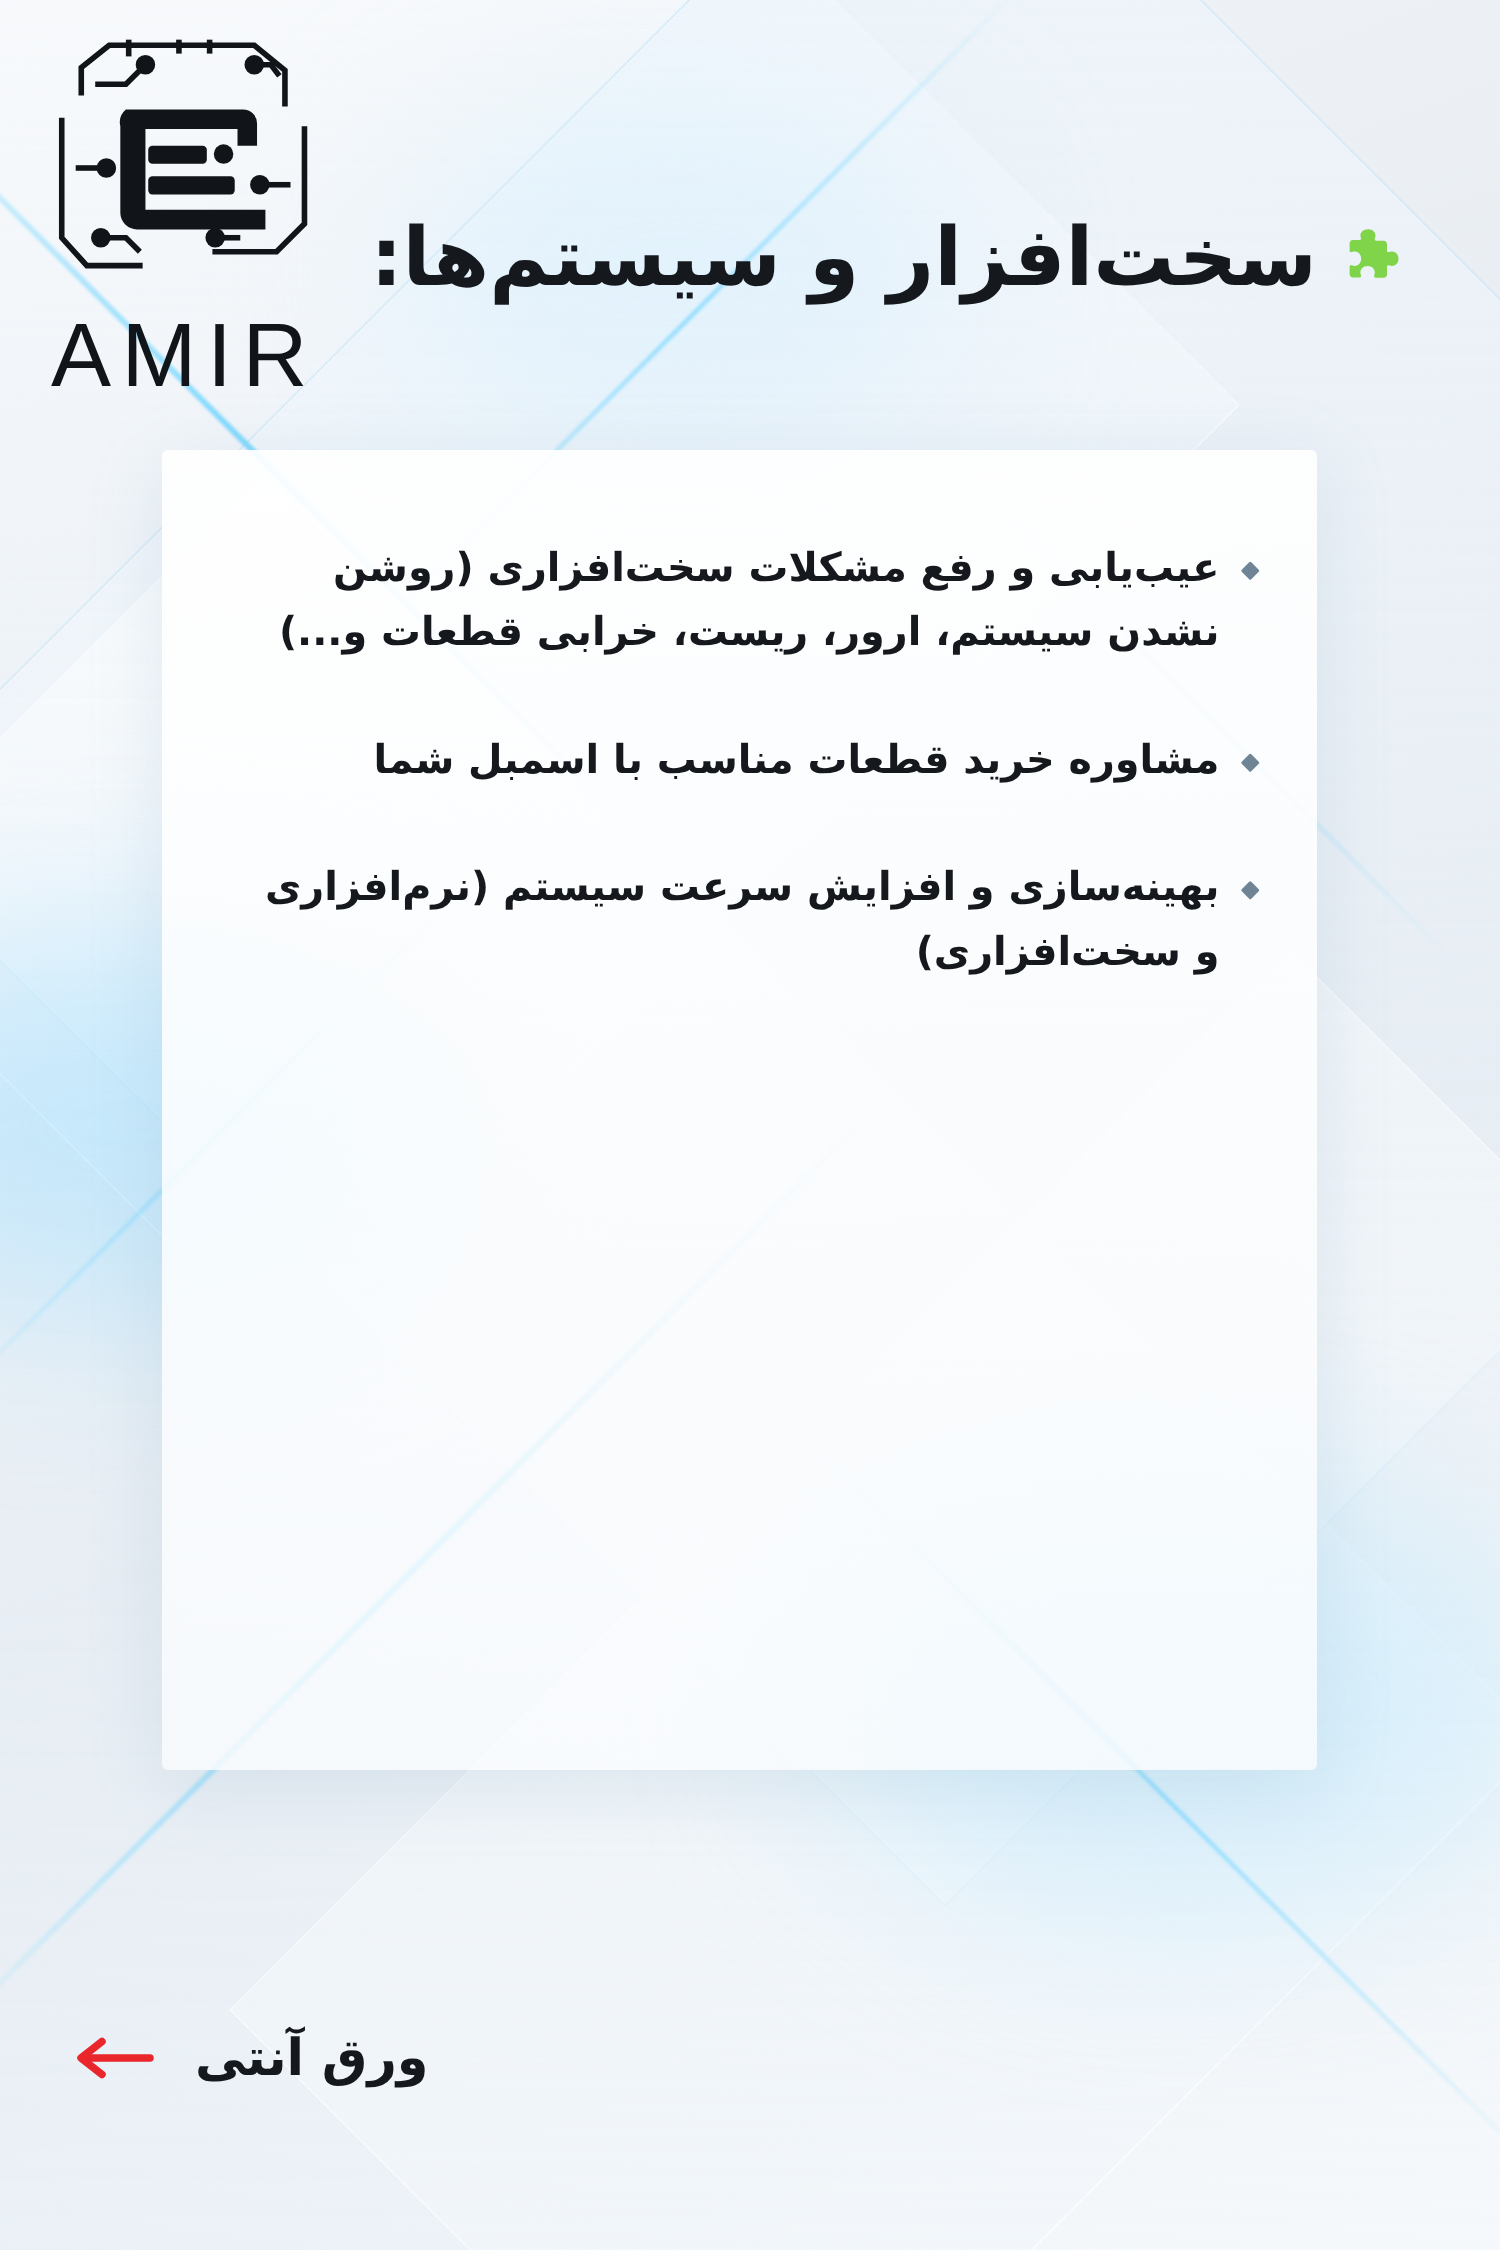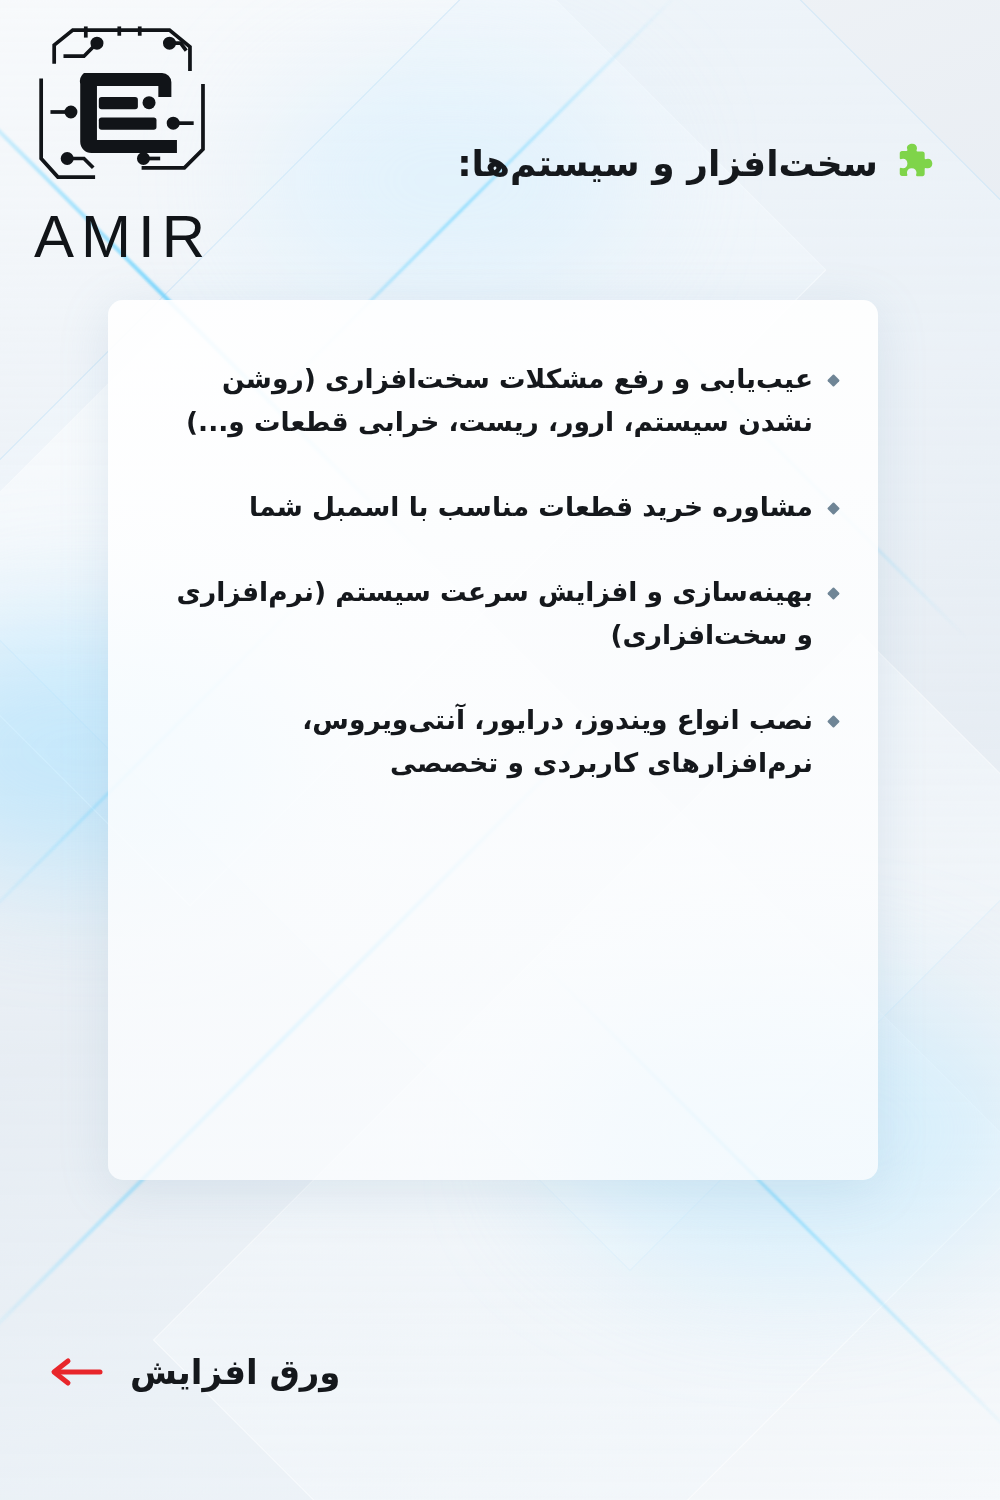--- a/index.html
+++ b/index.html
@@ -114,37 +114,37 @@
     top: 140px;
     right: 60px;
     left: 300px;
     display: flex;
     align-items: center;
     justify-content: flex-start;
     gap: 16px;
     z-index: 6;
   }
   .heading-title {
-    font-size: 36px;
+    font-size: 54px;
     font-weight: bold;
     color: #15181c;
     direction: rtl;
     white-space: nowrap;
     letter-spacing: -0.5px;
   }
   .puzzle-icon { width: 46px; height: 46px; flex: 0 0 auto; }
 
   
   .card {
     position: absolute;
     right: 122px;
     top: 300px;
     width: 770px;
     height: 880px;
-    border-radius: 15px;
+    border-radius: 4px;
     background: linear-gradient(180deg, rgba(255,255,255,0.92), rgba(250,252,254,0.80));
     box-shadow: 0 10px 50px rgba(120,160,190,0.18);
     z-index: 5;
     padding: 58px 34px 40px 34px;
   }
 
   .list { list-style: none; }
 
   .list-item {
     display: flex;
@@ -260,28 +260,24 @@
       <span class="item-text">عیب‌یابی و رفع مشکلات سخت‌افزاری (روشن نشدن سیستم، ارور، ریست، خرابی قطعات و...)</span>
     </li>
     <li class="list-item">
       <span class="bullet"></span>
       <span class="item-text">مشاوره خرید قطعات مناسب با اسمبل شما</span>
     </li>
     <li class="list-item">
       <span class="bullet"></span>
       <span class="item-text">بهینه‌سازی و افزایش سرعت سیستم (نرم‌افزاری و سخت‌افزاری)</span>
     </li>
-    <li class="list-item">
-      <span class="bullet"></span>
-      <span class="item-text">نصب انواع ویندوز، درایور، آنتی‌ویروس، نرم‌افزارهای کاربردی و تخصصی</span>
-    </li>
   </ul>
 </div>
 
 <div class="footer">
-  <div class="footer-text">ورق افزایش</div>
+  <div class="footer-text">ورق آنتی</div>
   <svg class="arrow-icon" viewBox="0 0 58 30">
     <g stroke="#e8262b" stroke-width="5" fill="none" stroke-linecap="round" stroke-linejoin="round">
       <line x1="54" y1="15" x2="10" y2="15"></line>
       <polyline points="22,4 8,15 22,26"></polyline>
     </g>
   </svg>
 </div>
 
 </body></html>

